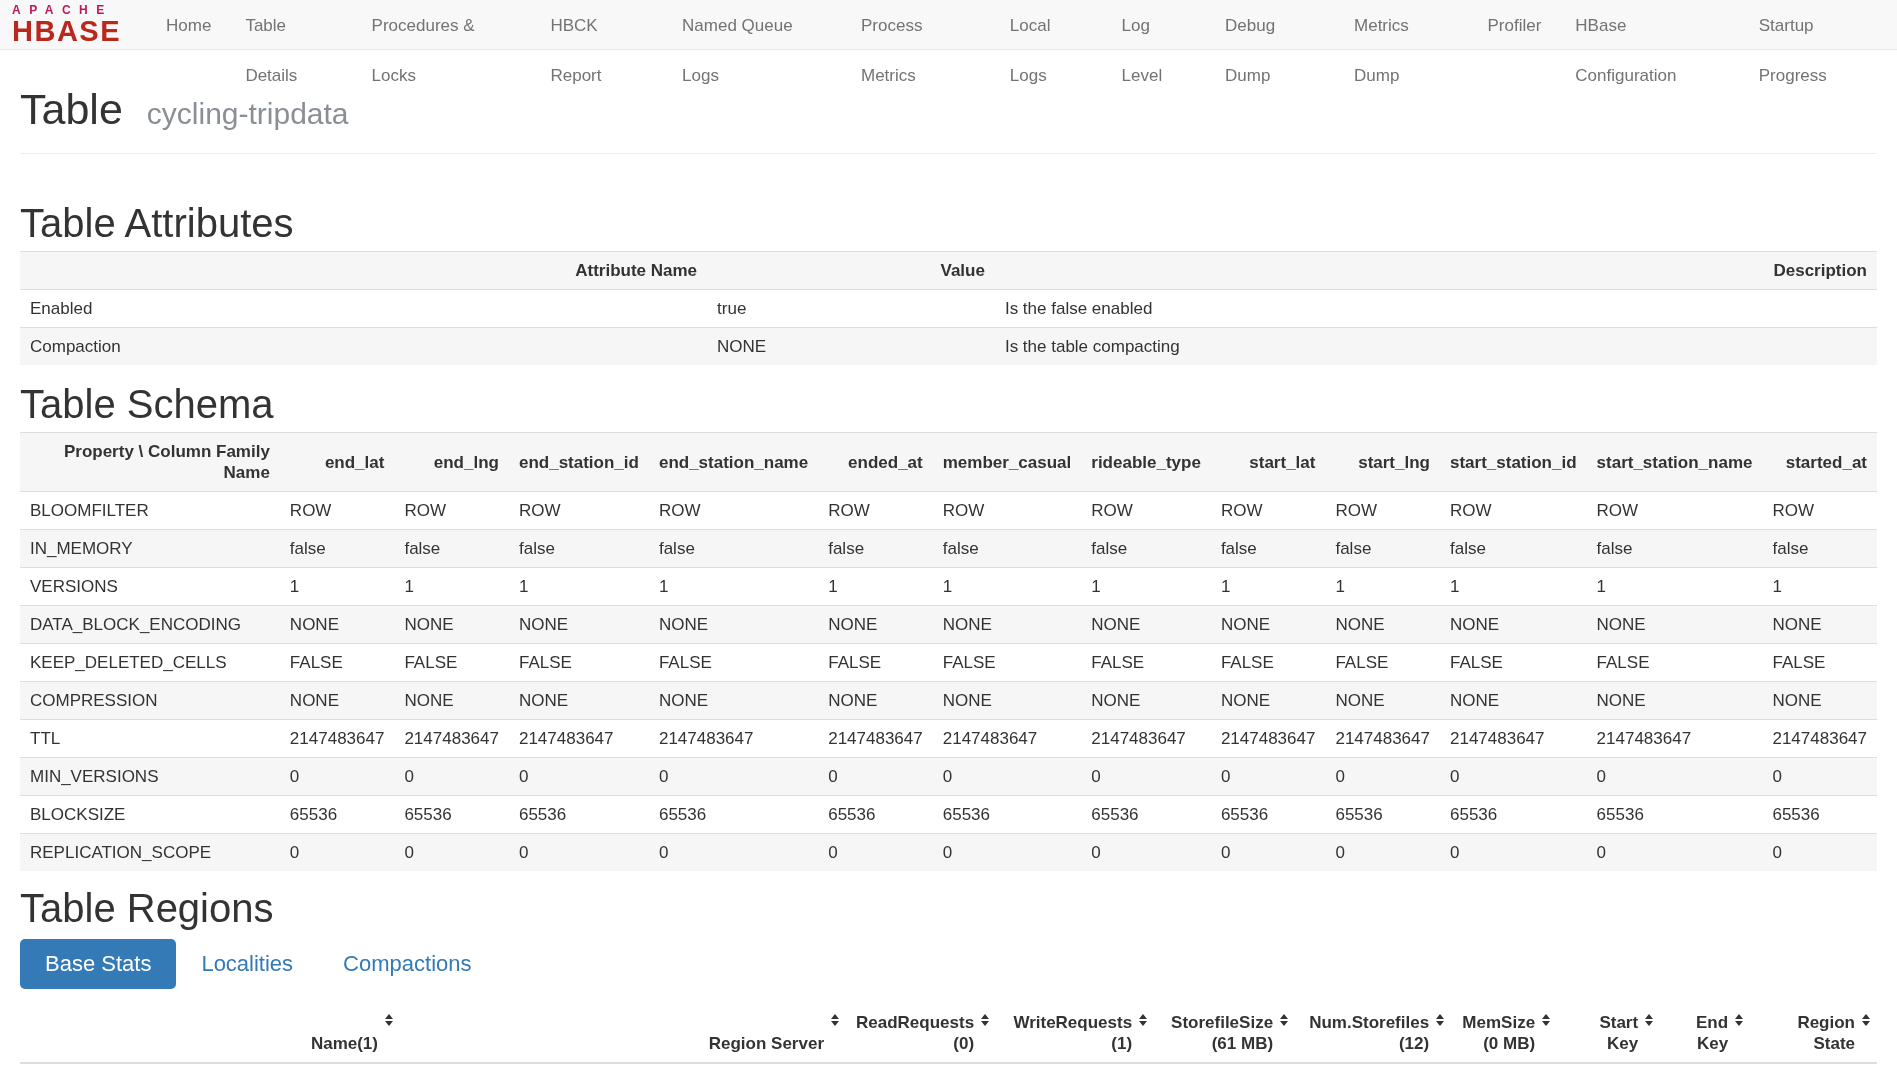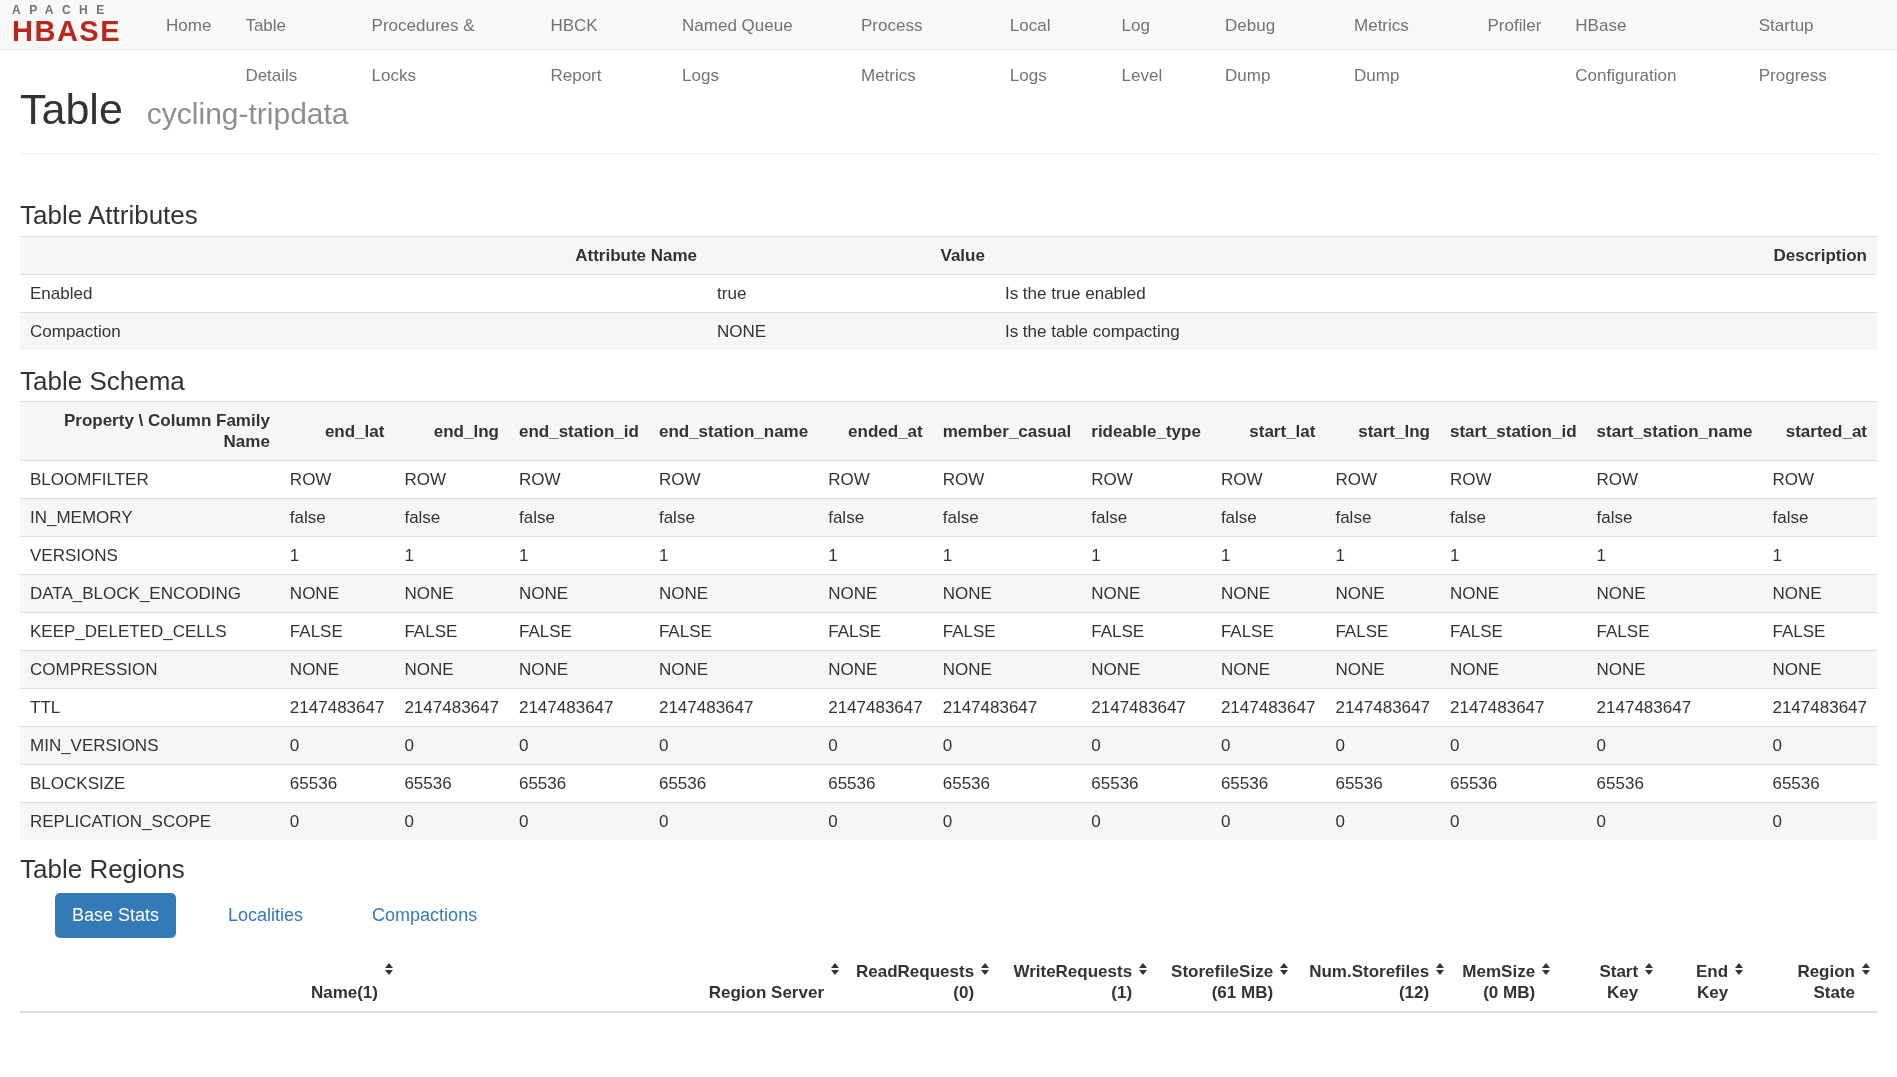--- a/index.html
+++ b/index.html
@@ -7,50 +7,50 @@
   body {
     font-family:"Liberation Sans","DejaVu Sans",sans-serif;
     font-size:17px; color:#333; background:#fff;
   }
   
   .navbar {
     height:50px; background:#f8f8f8; border-bottom:1px solid #e7e7e7;
     display:flex; align-items:center;
   }
   .brand { display:flex; flex-direction:column; justify-content:center; margin:0 28px 0 12px; line-height:1; }
-  .brand-apache { color:#737373; font-weight:700; font-size:12px; letter-spacing:8.5px; margin-bottom:1px; }
+  .brand-apache { color:#be185d; font-weight:700; font-size:12px; letter-spacing:8.5px; margin-bottom:1px; }
   .brand-hbase { color:#b9271d; font-weight:800; font-size:29px; letter-spacing:1.5px; transform:scaleY(1.02); }
   .nav-items { list-style:none; display:flex; height:47px; }
   .nav-items li a {
     display:block; line-height:50px; padding:0 17px; color:#737373;
     text-decoration:none; font-size:17px; cursor:pointer;
   }
   
   .container { margin:0 20px; }
   h1.page-title { font-size:43px; font-weight:400; color:#333; margin-top:36px; line-height:1.1; }
   h1.page-title .subtitle { font-size:30px; color:#8a8f96; font-weight:400; margin-left:24px; }
   hr.title-rule { border:none; border-top:1px solid #eee; margin-top:20px; }
-  h2.section-heading { font-size:26px; font-weight:400; color:#333; line-height:1.1; }
+  h2.section-heading { font-size:40px; font-weight:400; color:#333; line-height:1.1; }
   h2.attr-heading   { margin:47px 0 6px 0; }
   h2.schema-heading { margin:17px 0 6px 0; }
   h2.regions-heading{ margin:15px 0 9px 0; }
   
   table { border-collapse:collapse; width:100%; }
   th, td { text-align:left; padding:8px 10px; line-height:21px; font-size:17px; border-top:1px solid #ddd; }
   th { font-weight:700;text-align:right; }
   
   .simple-table tr:nth-child(odd) { background:#f6f6f6; }
   
   .attr-table th:nth-child(1){ width:37%; }
   .attr-table th:nth-child(2){ width:15.5%; }
   
   .tabs { list-style:none; display:flex; margin:0; }
   .tabs li a {
-    display:block; padding:12px 17px; font-size:18px; color:#337ab7;
-    text-decoration:none; border-radius:5px; cursor:pointer;margin-left:35px;
+    display:block; padding:12px 25px; font-size:22px; color:#337ab7;
+    text-decoration:none; border-radius:5px; cursor:pointer;
   }
   .tabs li a.active { background:#337ab7; color:#fff; }
   
   .regions-wrap { margin-top:15px; }
   .regions-table thead th {
     position:relative; vertical-align:bottom; border-top:none;
     border-bottom:2px solid #ddd; padding-right:22px; background:#fff;
   }
   .regions-table th:nth-child(1){ width:380px; }
   .regions-table th:nth-child(2){ width:446px; }
@@ -130,21 +130,21 @@
   <table class="simple-table attr-table">
     <tbody id="attr-body">
         <tr>
           <th>Attribute Name</th>
           <th>Value</th>
           <th>Description</th>
         </tr>
         <tr>
           <td>Enabled</td>
           <td>true</td>
-          <td>Is the true enabled</td>
+          <td>Is the false enabled</td>
         </tr>
         <tr>
           <td>Compaction</td>
           <td>NONE</td>
           <td>Is the table compacting</td>
         </tr>
       </tbody>
   </table>
 
   <h2 class="section-heading schema-heading">Table Schema</h2>

